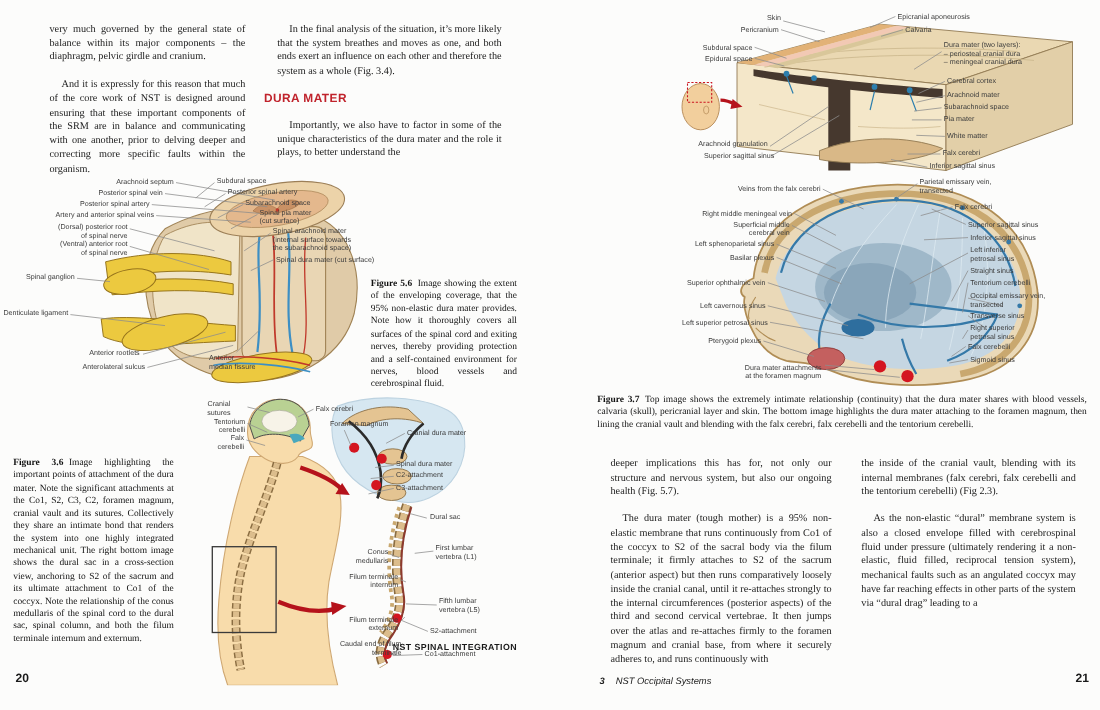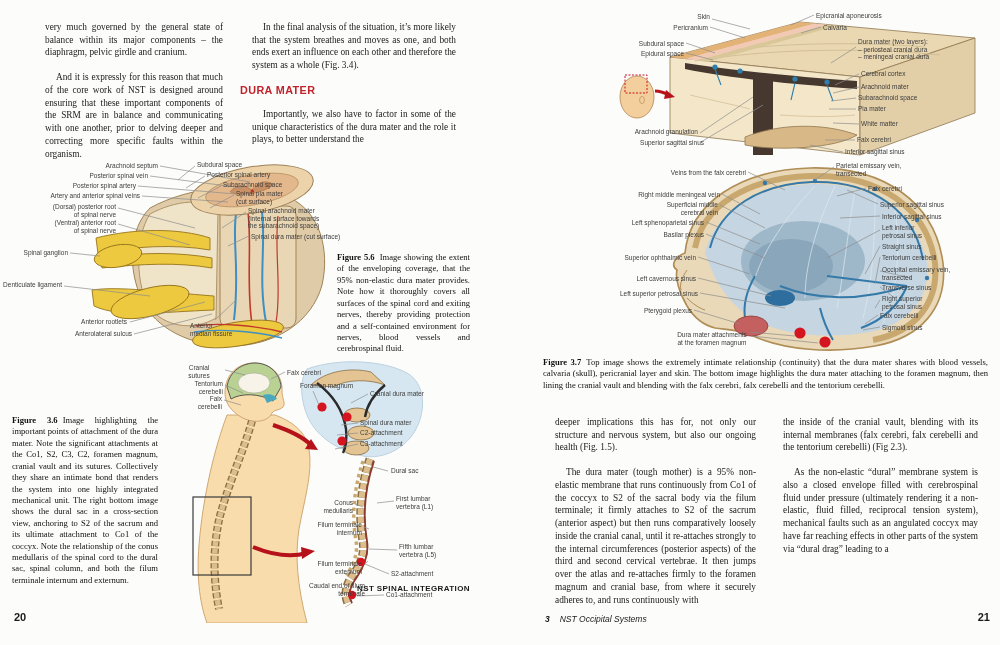--- a/index.html
+++ b/index.html
@@ -376,21 +376,21 @@
 <span class="lb" style="left:882px;top:295px">Right superior
 petrosal sinus</span>
 <span class="lb" style="left:880px;top:312px">Falx cerebelli</span>
 <span class="lb" style="left:882px;top:324px">Sigmoid sinus</span>
 
 <div class="caption" style="left:543px;top:357px;width:445px">
   <b>Figure 3.7</b><span>Top image shows the extremely intimate relationship (continuity) that the dura mater shares with blood vessels, calvaria (skull), pericranial layer and skin. The bottom image highlights the dura mater attaching to the foramen magnum, then lining the cranial vault and blending with the falx cerebri, falx cerebelli and the tentorium cerebelli.</span>
 </div>
 
 <div class="col" style="left:543px;top:404px;width:225px">
-  <p class="noind">deeper implications this has for, not only our structure and nervous system, but also our ongoing health (Fig. 1.5).</p>
+  <p class="noind">deeper implications this has for, not only our structure and nervous system, but also our ongoing health (Fig. 5.7).</p>
   <p>The dura mater (tough mother) is a 95% non-elastic membrane that runs continuously from Co1 of the coccyx to S2 of the sacral body via the filum terminale; it firmly attaches to S2 of the sacrum (anterior aspect) but then runs comparatively loosely inside the cranial canal, until it re-attaches strongly to the internal circumferences (posterior aspects) of the third and second cervical vertebrae. It then jumps over the atlas and re-attaches firmly to the foramen magnum and cranial base, from where it securely adheres to, and runs continuously with</p>
 </div>
 <div class="col" style="left:771px;top:404px;width:219px">
   <p class="noind">the inside of the cranial vault, blending with its internal membranes (falx cerebri, falx cerebelli and the tentorium cerebelli) (Fig 2.3).</p>
   <p>As the non-elastic “dural” membrane system is also a closed envelope filled with cerebrospinal fluid under pressure (ultimately rendering it a non-elastic, fluid filled, reciprocal tension system), mechanical faults such as an angulated coccyx may have far reaching effects in other parts of the system via “dural drag” leading to a</p>
 </div>
 
 <div class="pagenum" style="left:14px;top:611px">20</div>
 <div class="runfootL" style="left:280px;top:584px;width:190px">NST SPINAL INTEGRATION</div>
 <div class="runfootR" style="left:545px;top:614px">

